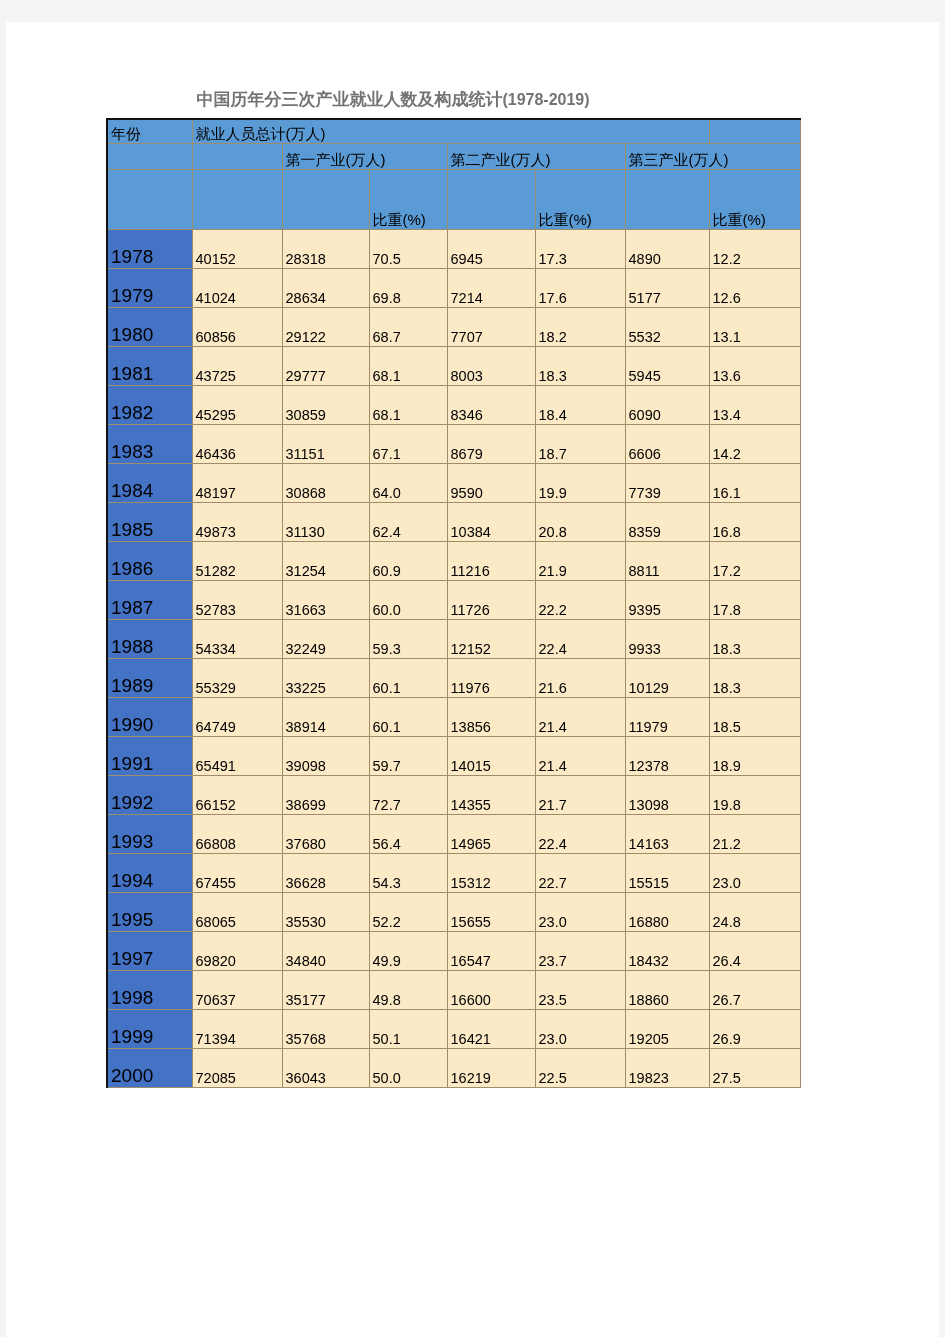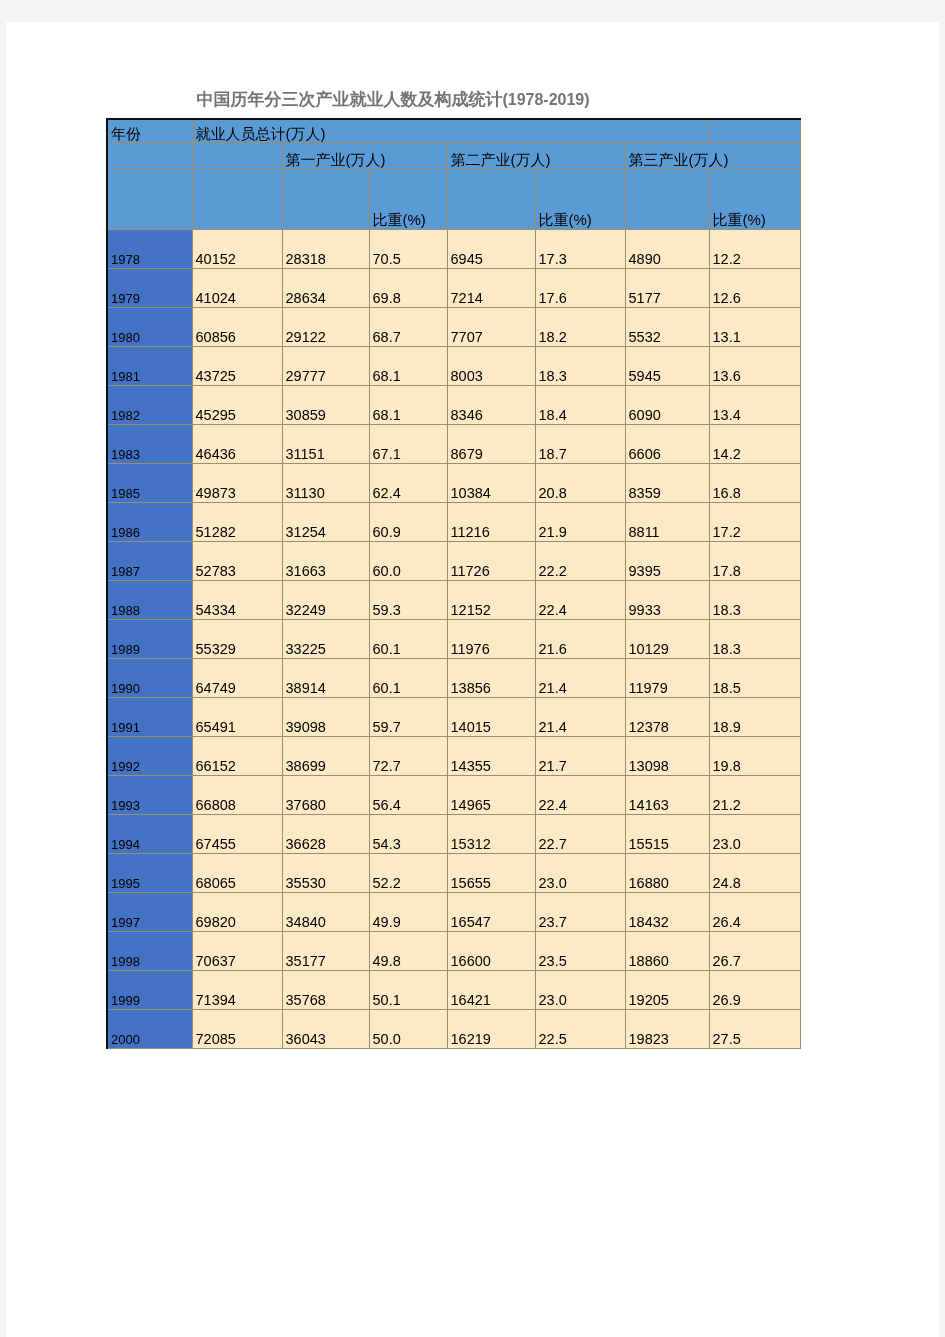--- a/index.html
+++ b/index.html
@@ -89,21 +89,21 @@
 
   tr.hrow1 td { height: 22px; }
   tr.hrow2 td { height: 24px; }
   tr.hrow3 td { height: 58px; border-bottom: 2px solid #111111; }
 
   
   .yr {
     background: #4472c4;
     color: #000000;
     border-right: 2px solid #111111;
-    font-size: 13px;
+    font-size: 19px;
   }
   
   .dc {
     background: #fce9c6;
   }
   .dc.bold-r { border-right: 2px solid #111111; }
   .dc.top { vertical-align: top; padding-top: 1px; }
 
   tr.drow td { height: 37px; }
   tr.drow.heavy td { border-bottom: 2px solid #111111; }
@@ -208,20 +208,30 @@
           <td class="yr">1983</td>
           <td class="dc bold-r">46436</td>
           <td class="dc">31151</td>
           <td class="dc bold-r">67.1</td>
           <td class="dc">8679</td>
           <td class="dc bold-r">18.7</td>
           <td class="dc">6606</td>
           <td class="dc top edge-r">14.2</td>
         </tr>
         <tr class="drow">
+          <td class="yr">1984</td>
+          <td class="dc bold-r">48197</td>
+          <td class="dc">30868</td>
+          <td class="dc bold-r">64.0</td>
+          <td class="dc">9590</td>
+          <td class="dc bold-r">19.9</td>
+          <td class="dc">7739</td>
+          <td class="dc top edge-r">16.1</td>
+        </tr>
+        <tr class="drow">
           <td class="yr">1985</td>
           <td class="dc bold-r">49873</td>
           <td class="dc">31130</td>
           <td class="dc bold-r">62.4</td>
           <td class="dc">10384</td>
           <td class="dc bold-r">20.8</td>
           <td class="dc">8359</td>
           <td class="dc top edge-r">16.8</td>
         </tr>
         <tr class="drow heavy">

